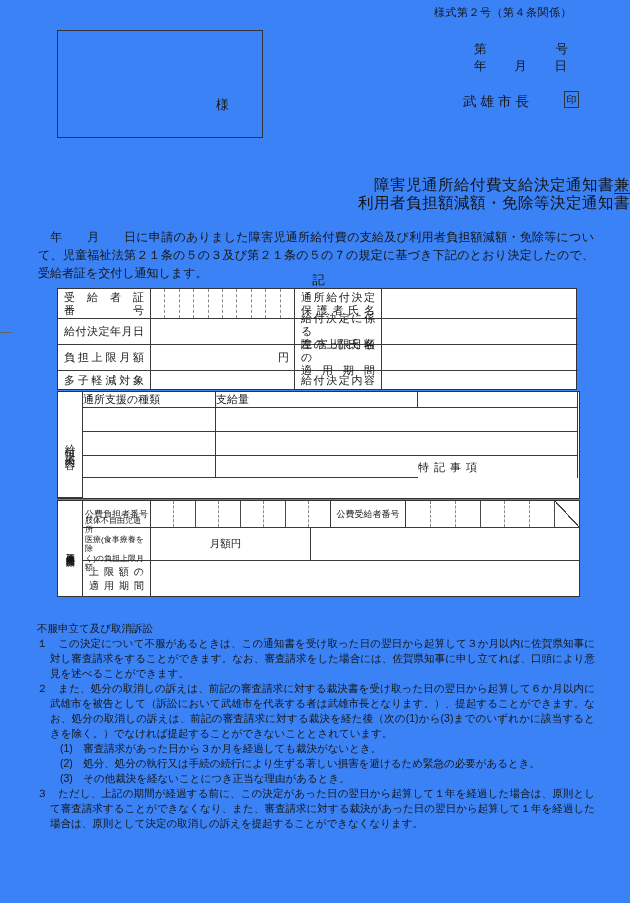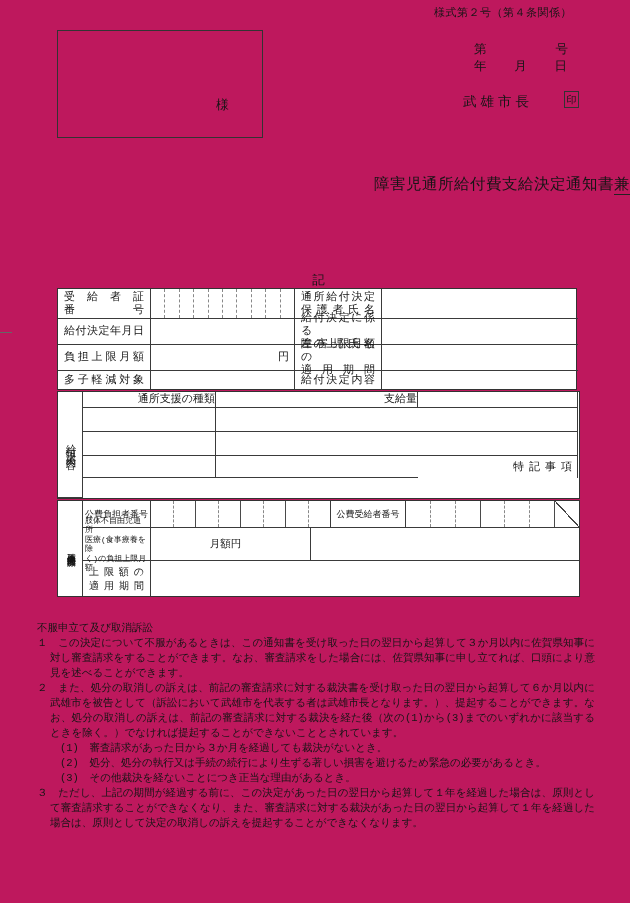--- a/index.html
+++ b/index.html
@@ -1,19 +1,19 @@
 <!DOCTYPE html>
 <html><head>
 <meta charset="utf-8">
 <style>
   html,body { margin:0; padding:0; background:#ffffff; }
   * { box-sizing:border-box; }
   .page {
-    position:relative; width:630px; height:903px; background:#be185d;
-    font-family:Liberation Mono, monospace; color:#151515;
+    position:relative; width:630px; height:903px; background:#3b82f6;
+    font-family:Liberation Sans, sans-serif; color:#151515;
     overflow:hidden;
   }
   .abs { position:absolute; }
 
   
   .form-code { top:5px; right:58px; font-size:11px; letter-spacing:0.5px; }
   .addr-box { left:57px; top:30px; width:206px; height:108px; border:1.5px solid #333; }
   .sama { position:absolute; right:33px; bottom:23px; font-size:13px; }
   .doc-no { left:474px; top:41px; width:94px; display:flex; justify-content:space-between; font-size:12.5px; }
   .date-line { left:474px; top:58px; width:93px; display:flex; justify-content:space-between; font-size:12.5px; }
@@ -28,21 +28,21 @@
   
   .intro { left:38px; top:228px; width:556px; font-size:12px; line-height:18px; text-align:justify; }
   .ki { left:57px; top:272px; width:523px; text-align:center; font-size:12.5px; }
 
   
   .tbl { border:1.5px solid #333; background:#fff; }
   .cell { border-right:1px solid #3a3a3a; border-bottom:1px solid #3a3a3a; position:relative;
           display:flex; flex-direction:column; justify-content:center; font-size:11px; line-height:13px; }
   .noR { border-right:none; } .noB { border-bottom:none; }
   .jl { text-align:justify; text-align-last:justify; padding:0 6px; }
-  .ctr { text-align:right; }
+  .ctr { text-align:left; }
   .vertwrap { display:flex; align-items:center; justify-content:center; }
   .vert { writing-mode:vertical-rl; text-orientation:upright; }
 
   
   .t1 { left:57px; top:288px; width:520px; display:grid;
         grid-template-columns:93px 144px 87px 196px; grid-template-rows:30px 26px 26px 18px; }
 
   
   .strip { display:flex; width:100%; height:100%; }
   .strip > div { flex:1 1 0; }
@@ -101,22 +101,24 @@
     <span>年</span>
     <span>月</span>
     <span>日</span>
   </div>
 
   <div class="abs issuer">武雄市長</div>
   <div class="abs seal-box">印</div>
 
   <div class="abs title">
     <div><span>障害児通所給付費支給決定通知書</span><span class="u">兼</span></div>
-  </div>
-
+    <div>利用者負担額減額・免除等決定通知書</div>
+  </div>
+
+  <div class="abs intro">　年　　月　　日に申請のありました障害児通所給付費の支給及び利用者負担額減額・免除等について、児童福祉法第２１条の５の３及び第２１条の５の７の規定に基づき下記のとおり決定したので、受給者証を交付し通知します。</div>
   <div class="abs ki">記</div>
 
   <div class="abs tbl t1">
     <div class="cell">
       <div class="jl">受給者証</div>
       <div class="jl">番号</div>
     </div>
     <div class="cell">
       <div class="strip">
         <div></div>

